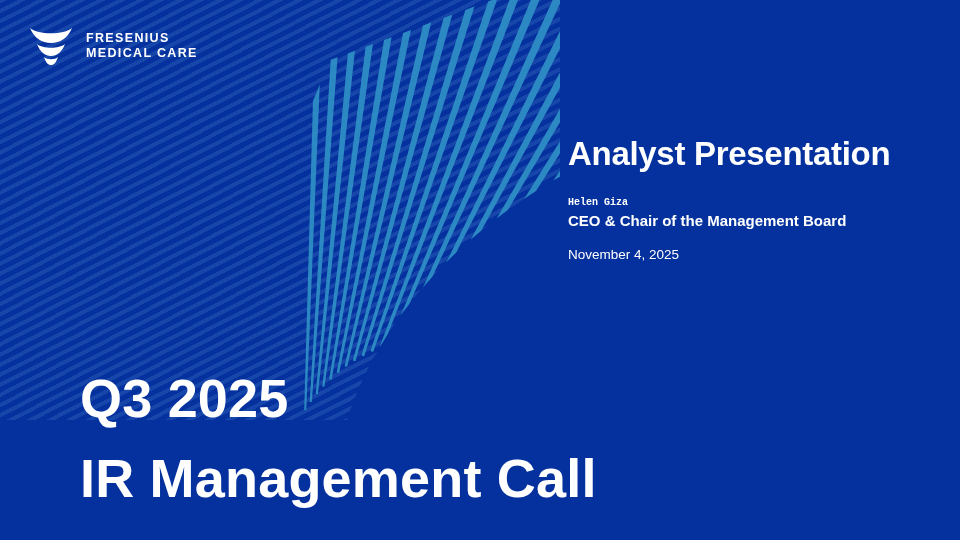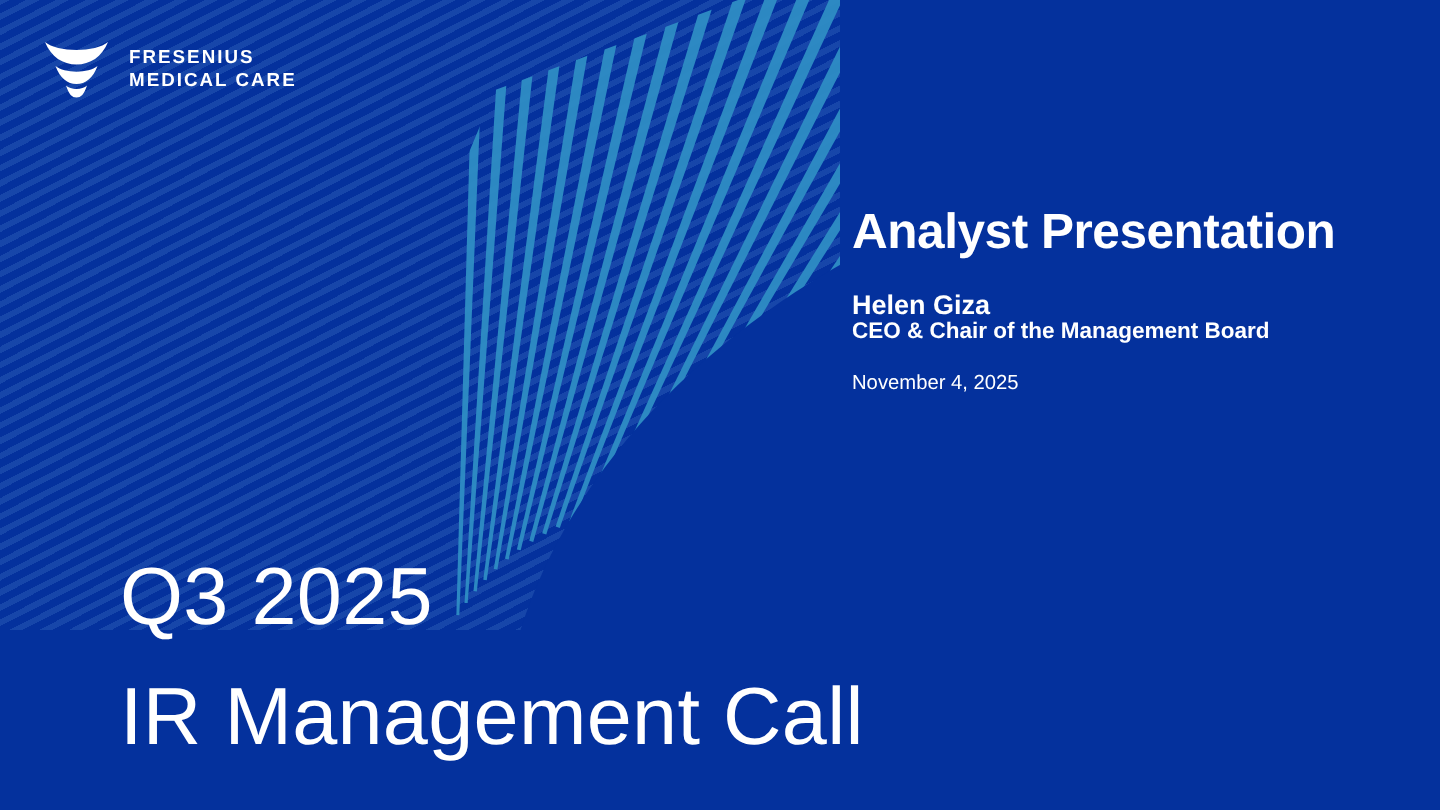--- a/index.html
+++ b/index.html
@@ -90,23 +90,24 @@
     font-size:33px;
     font-weight:bold;
     line-height:38px;
     letter-spacing:-0.3px;
     margin-bottom:21px;
     white-space:nowrap;
     margin-top:27px;
   }
   .person { margin-bottom:16px; }
   .person-name {
-    font-size:18px;
+    font-size:10px;
     font-weight:bold;
     line-height:18px;
+    font-family:Liberation Mono, monospace;
   }
   .person-role {
     font-size:15px;
     font-weight:bold;
     line-height:18px;
   }
   #info-date {
     margin-top:12px;
     font-size:13.5px;
     line-height:18px;
@@ -117,21 +118,21 @@
     position:absolute;
     left:80px; top:358px;
     z-index:20;
     color:#ffffff;
     font-size:54px;
     font-weight:normal;
     line-height:80px;
     letter-spacing:0.2px;
     white-space:nowrap;
   }
-  #title div { display:block; }
+  #title div { display:block;font-weight:bold; }
 </style>
 </head>
 <body>
 
 <div id="slide">
 
   <div class="bg-layer" id="stripes"></div>
 
   <div class="bg-layer" id="rays">
     <svg width="960" height="540" viewBox="0 0 960 540" aria-hidden="true">

